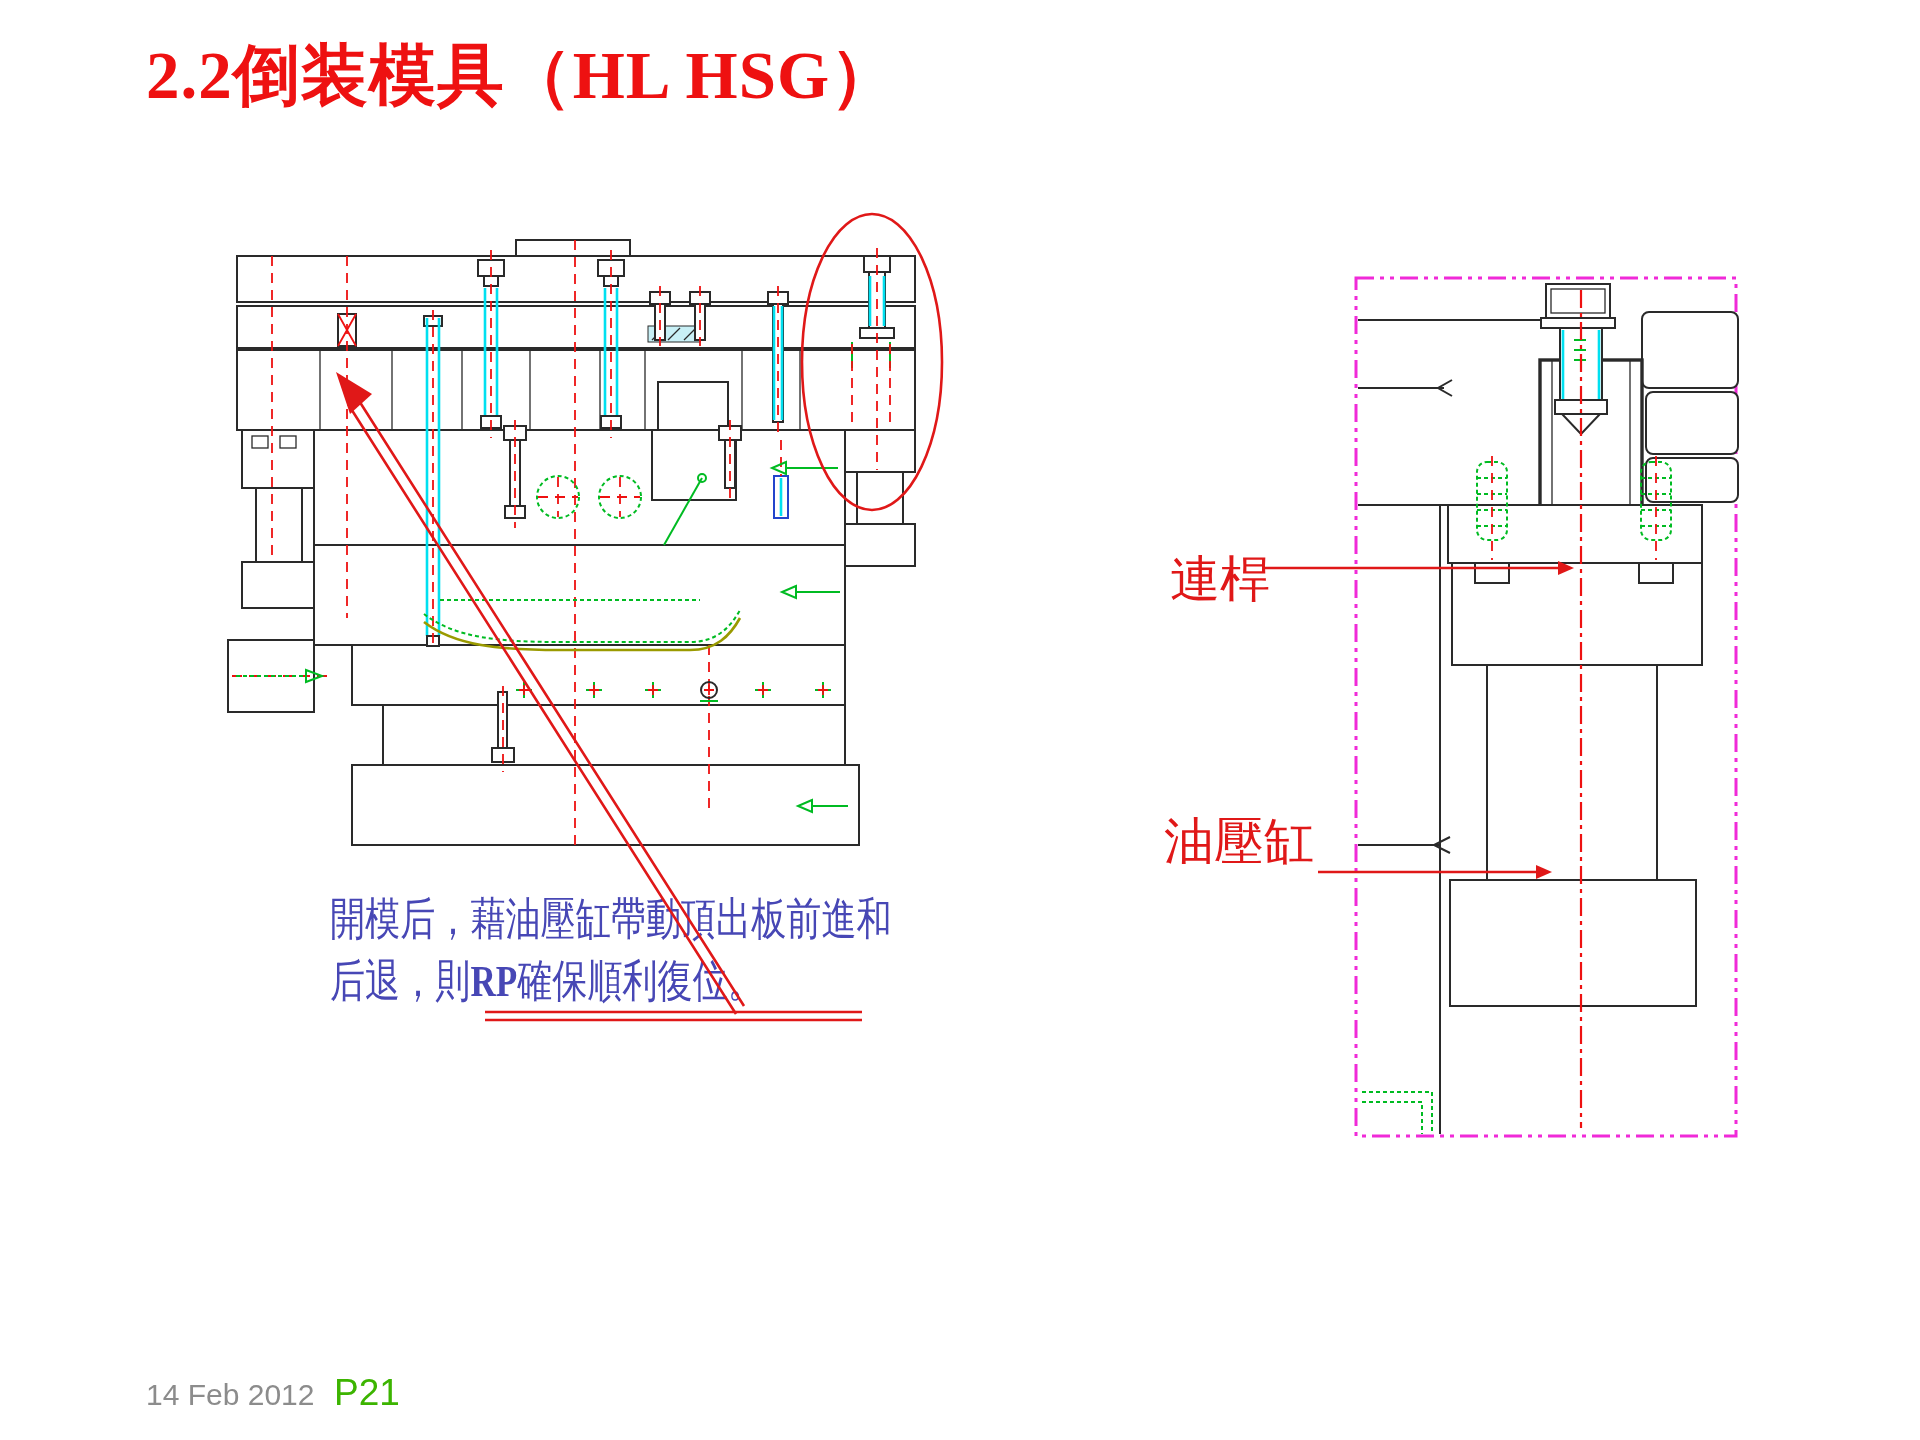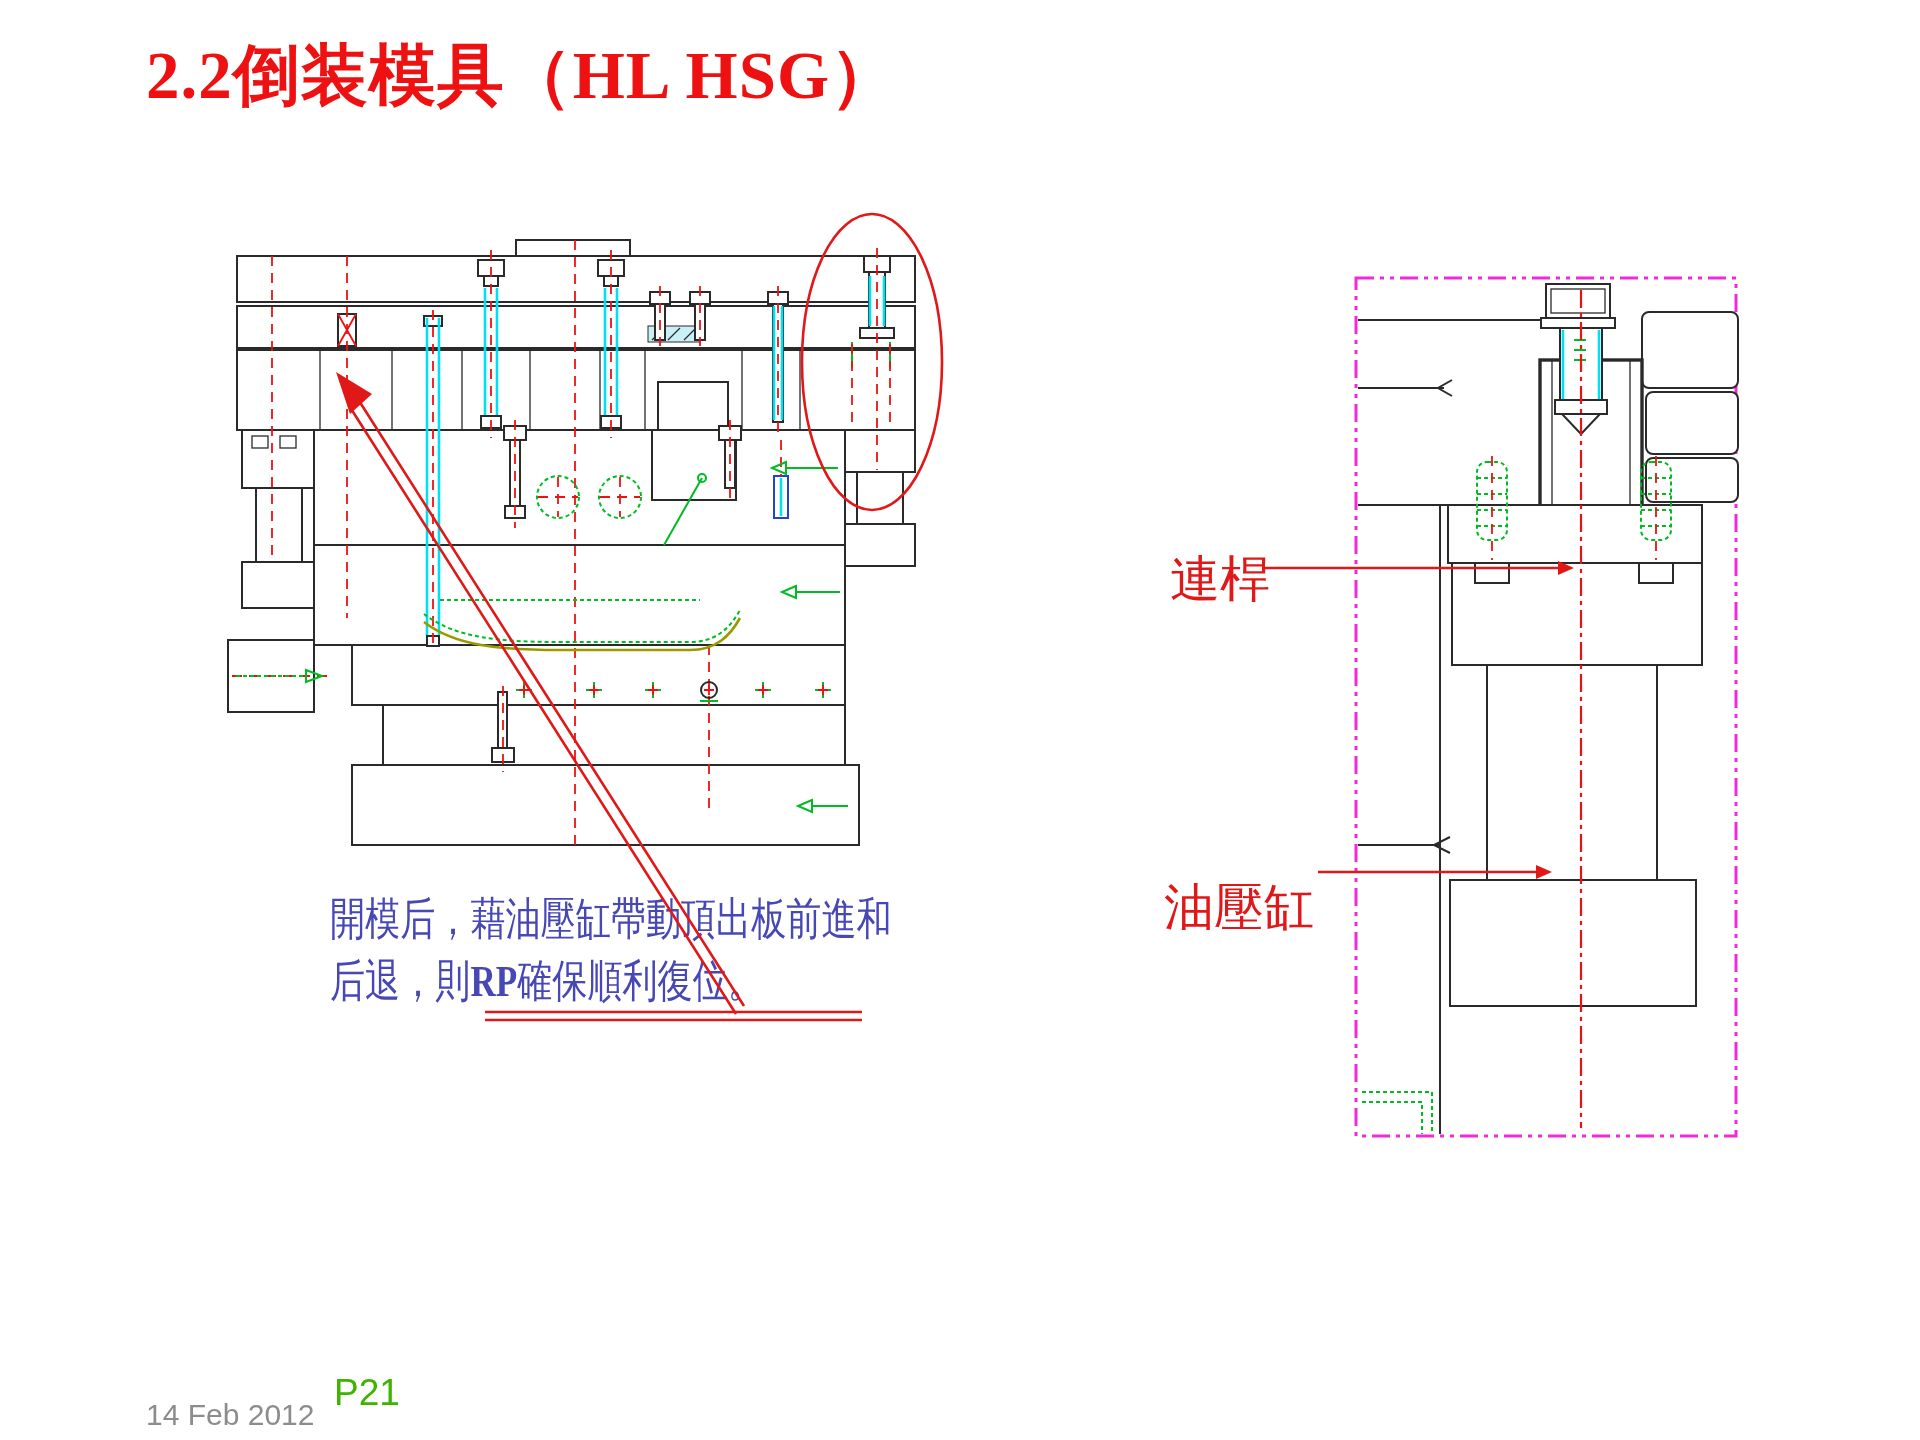--- a/index.html
+++ b/index.html
@@ -8,22 +8,22 @@
   .slide-title{position:absolute;left:146px;top:30px;font-family:"Liberation Serif","DejaVu Serif",serif;
          font-weight:bold;font-size:67px;color:var(--accent_red);letter-spacing:1px;white-space:nowrap;}
   .drawing{position:absolute;left:0;top:0;width:1920px;height:1440px;z-index:2;pointer-events:none;}
   .note{position:absolute;left:330px;top:888px;z-index:1;color:var(--blue_text);
         font-size:45px;line-height:62px;transform:scaleX(0.78);transform-origin:left top;
         font-family:"DejaVu Sans",sans-serif;white-space:nowrap;}
   .note b{font-family:"Liberation Serif",serif;font-weight:bold;}
   .callout{position:absolute;z-index:3;color:var(--annotation_red);font-size:50px;white-space:nowrap;
         font-family:"DejaVu Sans",sans-serif;}
   .callout-rod{left:1170px;top:546px;}
-  .callout-cyl{left:1164px;top:874px;}
-  .footer-date{position:absolute;left:146px;top:1378px;font-size:30px;color:var(--footer_gray);z-index:3;margin-top:20px;}
+  .callout-cyl{left:1164px;top:808px;}
+  .footer-date{position:absolute;left:146px;top:1378px;font-size:30px;color:var(--footer_gray);z-index:3;}
   .footer-page{position:absolute;left:334px;top:1372px;font-size:37px;color:var(--footer_green);z-index:3;}
   
   .k  {stroke:var(--line_dark);fill:none;stroke-width:2;}
   .kf {stroke:var(--line_dark);fill:#fff;stroke-width:2;}
   .kf3{stroke:var(--line_dark);fill:#fff;stroke-width:3.4;}
   .thin{stroke:var(--line_dark);fill:none;stroke-width:1.3;}
   .rd {stroke:var(--accent_red);fill:none;stroke-width:1.8;stroke-dasharray:10 7;}
   .rds{stroke:var(--accent_red);fill:none;stroke-width:1.8;}
   .rdc{stroke:var(--accent_red);fill:none;stroke-width:2.2;stroke-dasharray:18 5 4 5;}
   .cy {stroke:var(--cyan);fill:none;stroke-width:2.6;}

